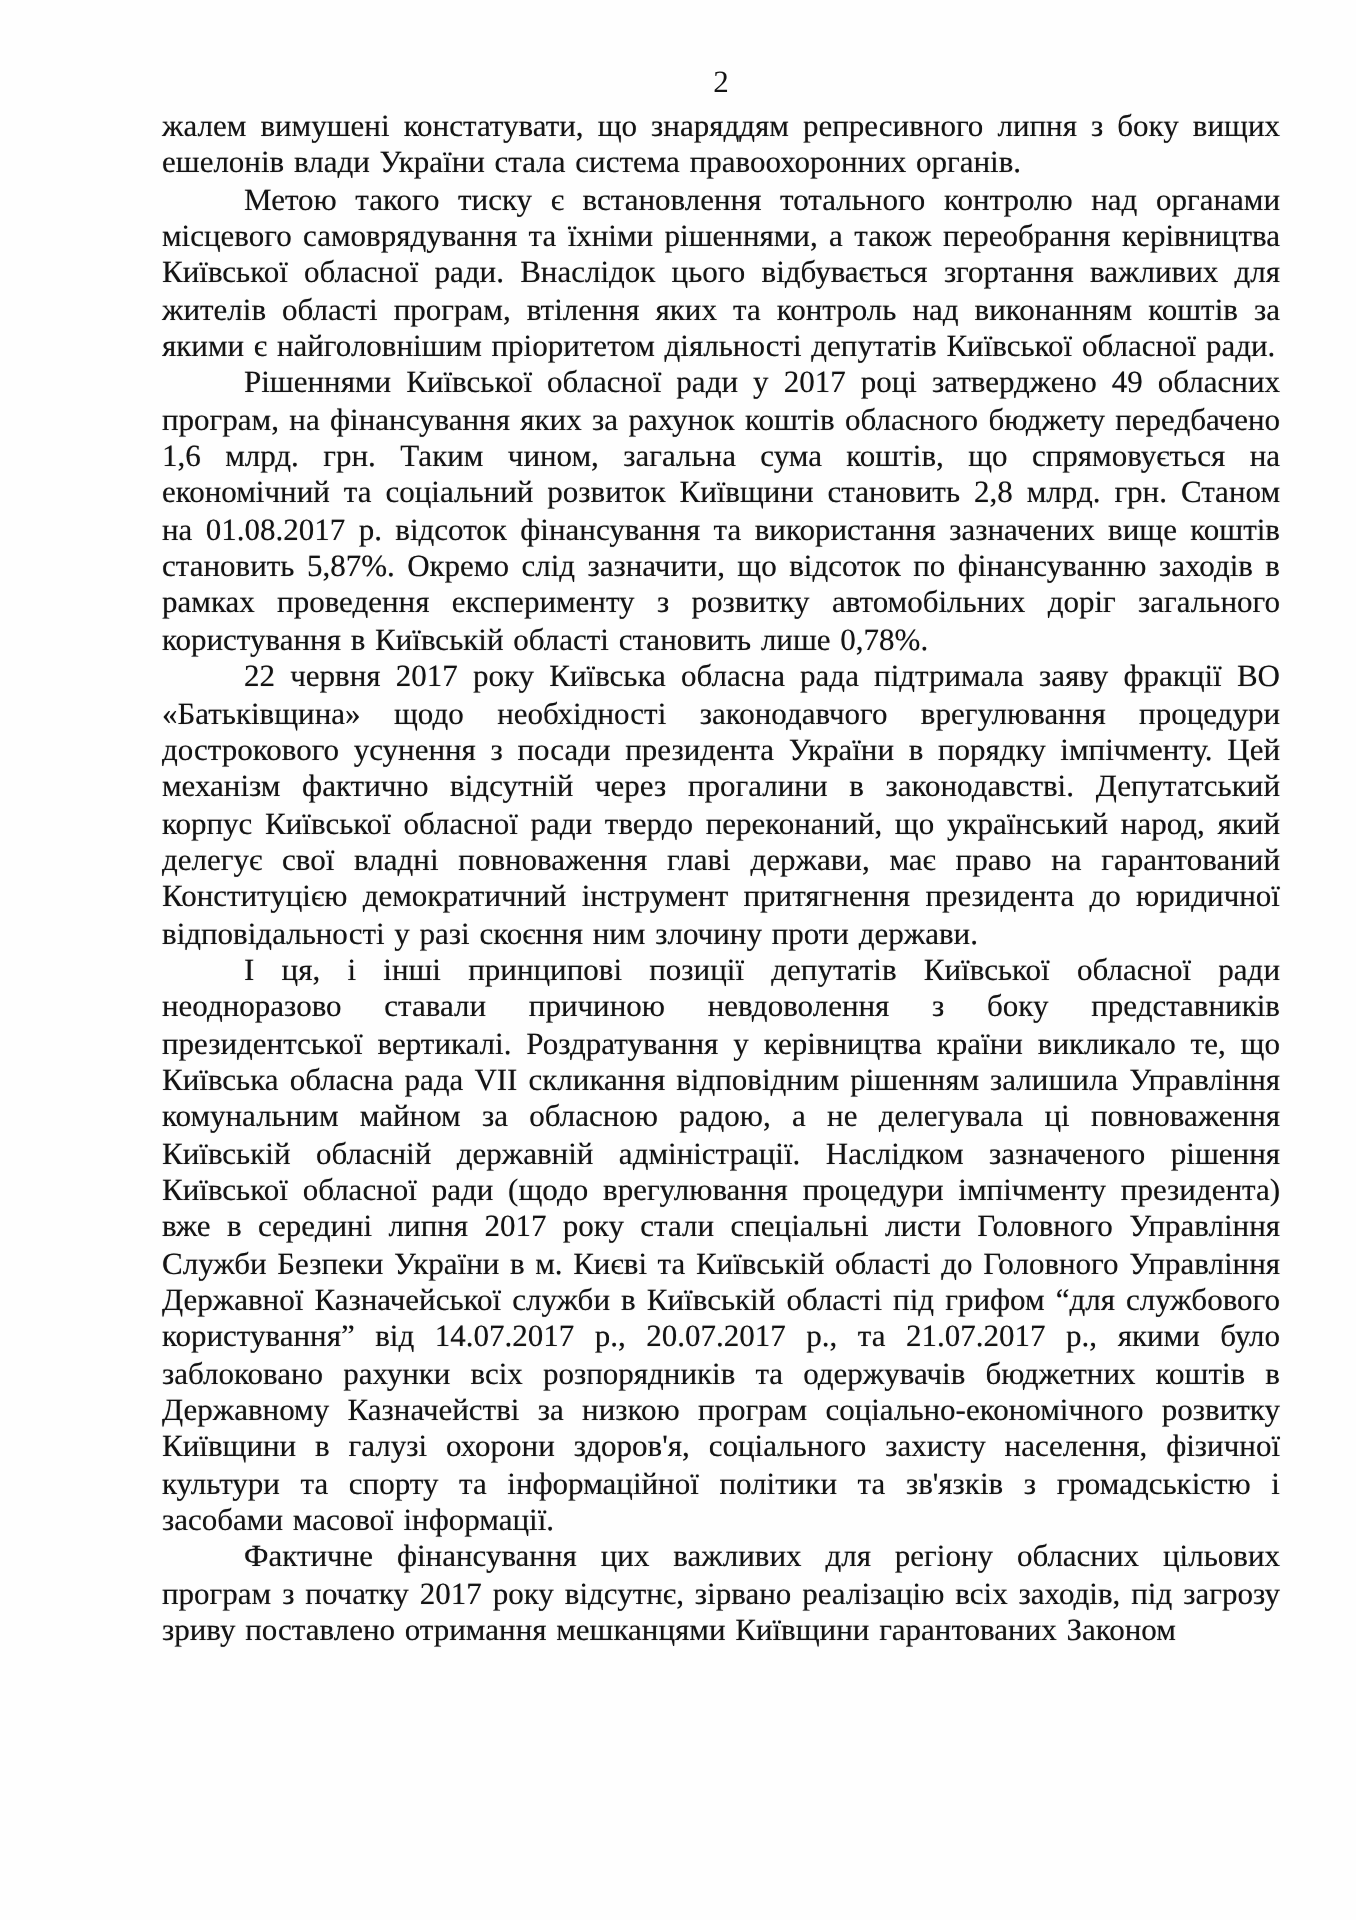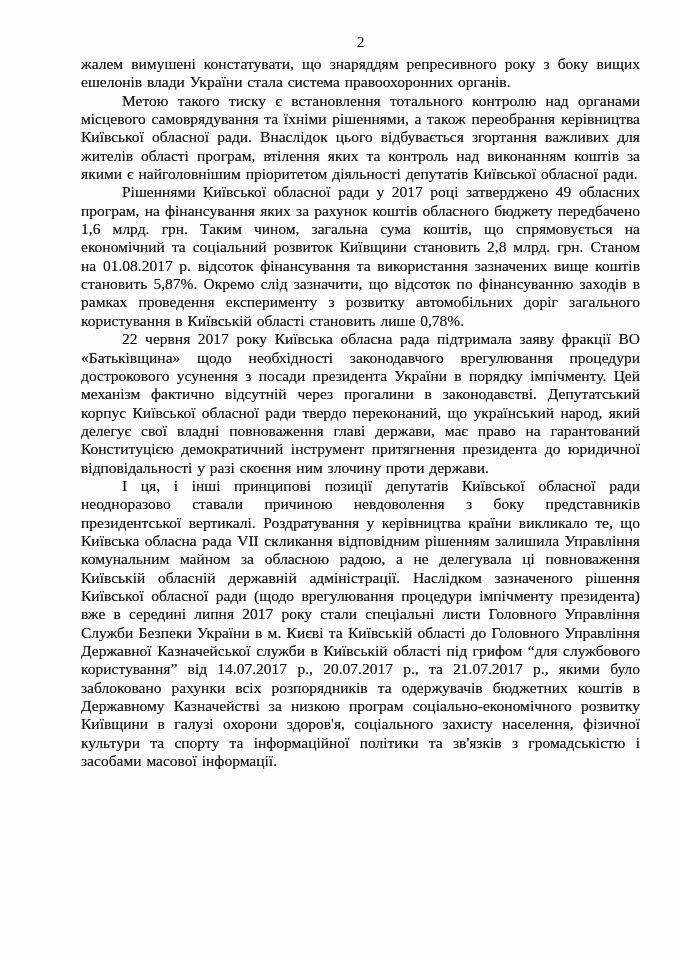--- a/index.html
+++ b/index.html
@@ -46,19 +46,20 @@
     text-indent: 0;
   }
 </style>
 </head>
 <body>
 
 <div class="page">
   <div class="page-number">2</div>
 
   <div class="text-block">
-    <p class="para continuation">жалем вимушені констатувати, що знаряддям репресивного року з боку вищих ешелонів влади України стала система правоохоронних органів.</p>
+    <p class="para continuation">жалем вимушені констатувати, що знаряддям репресивного липня з боку вищих ешелонів влади України стала система правоохоронних органів.</p>
     <p class="para">Метою такого тиску є встановлення тотального контролю над органами місцевого самоврядування та їхніми рішеннями, а також переобрання керівництва Київської обласної ради. Внаслідок цього відбувається згортання важливих для жителів області програм, втілення яких та контроль над виконанням коштів за якими є найголовнішим пріоритетом діяльності депутатів Київської обласної ради.</p>
     <p class="para">Рішеннями Київської обласної ради у 2017 році затверджено 49 обласних програм, на фінансування яких за рахунок коштів обласного бюджету передбачено 1,6 млрд. грн. Таким чином, загальна сума коштів, що спрямовується на економічний та соціальний розвиток Київщини становить 2,8 млрд. грн. Станом на 01.08.2017 р. відсоток фінансування та використання зазначених вище коштів становить 5,87%. Окремо слід зазначити, що відсоток по фінансуванню заходів в рамках проведення експерименту з розвитку автомобільних доріг загального користування в Київській області становить лише 0,78%.</p>
     <p class="para">22 червня 2017 року Київська обласна рада підтримала заяву фракції ВО «Батьківщина» щодо необхідності законодавчого врегулювання процедури дострокового усунення з посади президента України в порядку імпічменту. Цей механізм фактично відсутній через прогалини в законодавстві. Депутатський корпус Київської обласної ради твердо переконаний, що український народ, який делегує свої владні повноваження главі держави, має право на гарантований Конституцією демократичний інструмент притягнення президента до юридичної відповідальності у разі скоєння ним злочину проти держави.</p>
     <p class="para">І ця, і інші принципові позиції депутатів Київської обласної ради неодноразово ставали причиною невдоволення з боку представників президентської вертикалі.  Роздратування у керівництва країни викликало те, що Київська обласна рада VII скликання відповідним рішенням залишила Управління комунальним майном за обласною радою, а не делегувала ці повноваження Київській обласній державній адміністрації. Наслідком зазначеного рішення Київської обласної ради (щодо врегулювання процедури імпічменту президента)  вже в середині липня 2017 року стали спеціальні листи Головного Управління Служби Безпеки України в м. Києві та Київській області до Головного Управління Державної Казначейської служби в Київській області під грифом “для службового користування” від 14.07.2017 р., 20.07.2017 р., та 21.07.2017 р., якими було заблоковано рахунки всіх розпорядників та одержувачів бюджетних коштів в Державному Казначействі за низкою програм соціально-економічного розвитку Київщини в галузі охорони здоров'я, соціального захисту населення, фізичної культури та спорту та інформаційної політики та зв'язків з громадськістю і засобами масової інформації.</p>
+    <p class="para">Фактичне фінансування цих важливих для регіону обласних цільових програм з початку 2017 року відсутнє, зірвано реалізацію всіх заходів, під загрозу зриву поставлено отримання мешканцями Київщини гарантованих Законом</p>
   </div>
 </div>
 
 </body></html>

